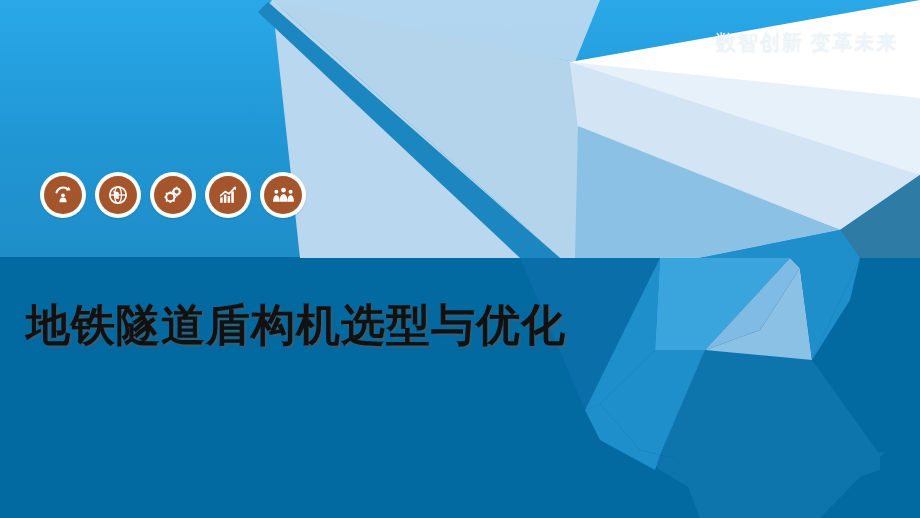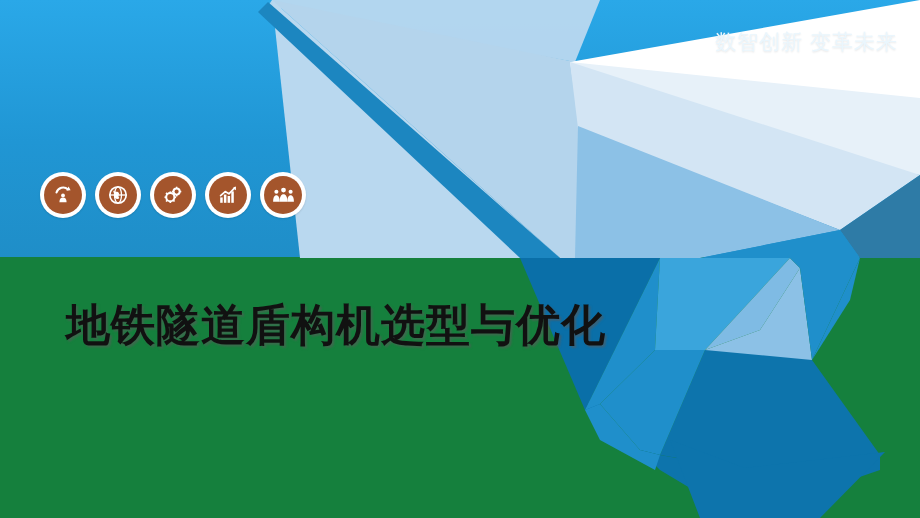--- a/index.html
+++ b/index.html
@@ -11,21 +11,21 @@
     width: 920px;
     height: 518px;
     font-family: "Liberation Sans", "DejaVu Sans", sans-serif;
     overflow: hidden;
   }
 
   #slide {
     position: relative;
     width: 920px;
     height: 518px;
-    background: #15803d;
+    background: #0369a1;
     overflow: hidden;
   }
 
   
   .band {
     position: absolute;
     left: 0;
     top: 0;
     width: 920px;
     height: 257px;
@@ -87,21 +87,20 @@
   .title {
     position: absolute;
     left: 26px;
     top: 296px;
     font-size: 44px;
     font-weight: bold;
     color: #111111;
     letter-spacing: 1px;
     white-space: nowrap;
     text-shadow: 2px 2px 2px rgba(90,90,90,0.55);
-    margin-left: 40px;
   }
 </style>
 </head>
 <body>
 
 <div id="slide">
 
   <div class="band"></div>
 
   <svg class="art" viewBox="0 0 920 518" preserveAspectRatio="none">

